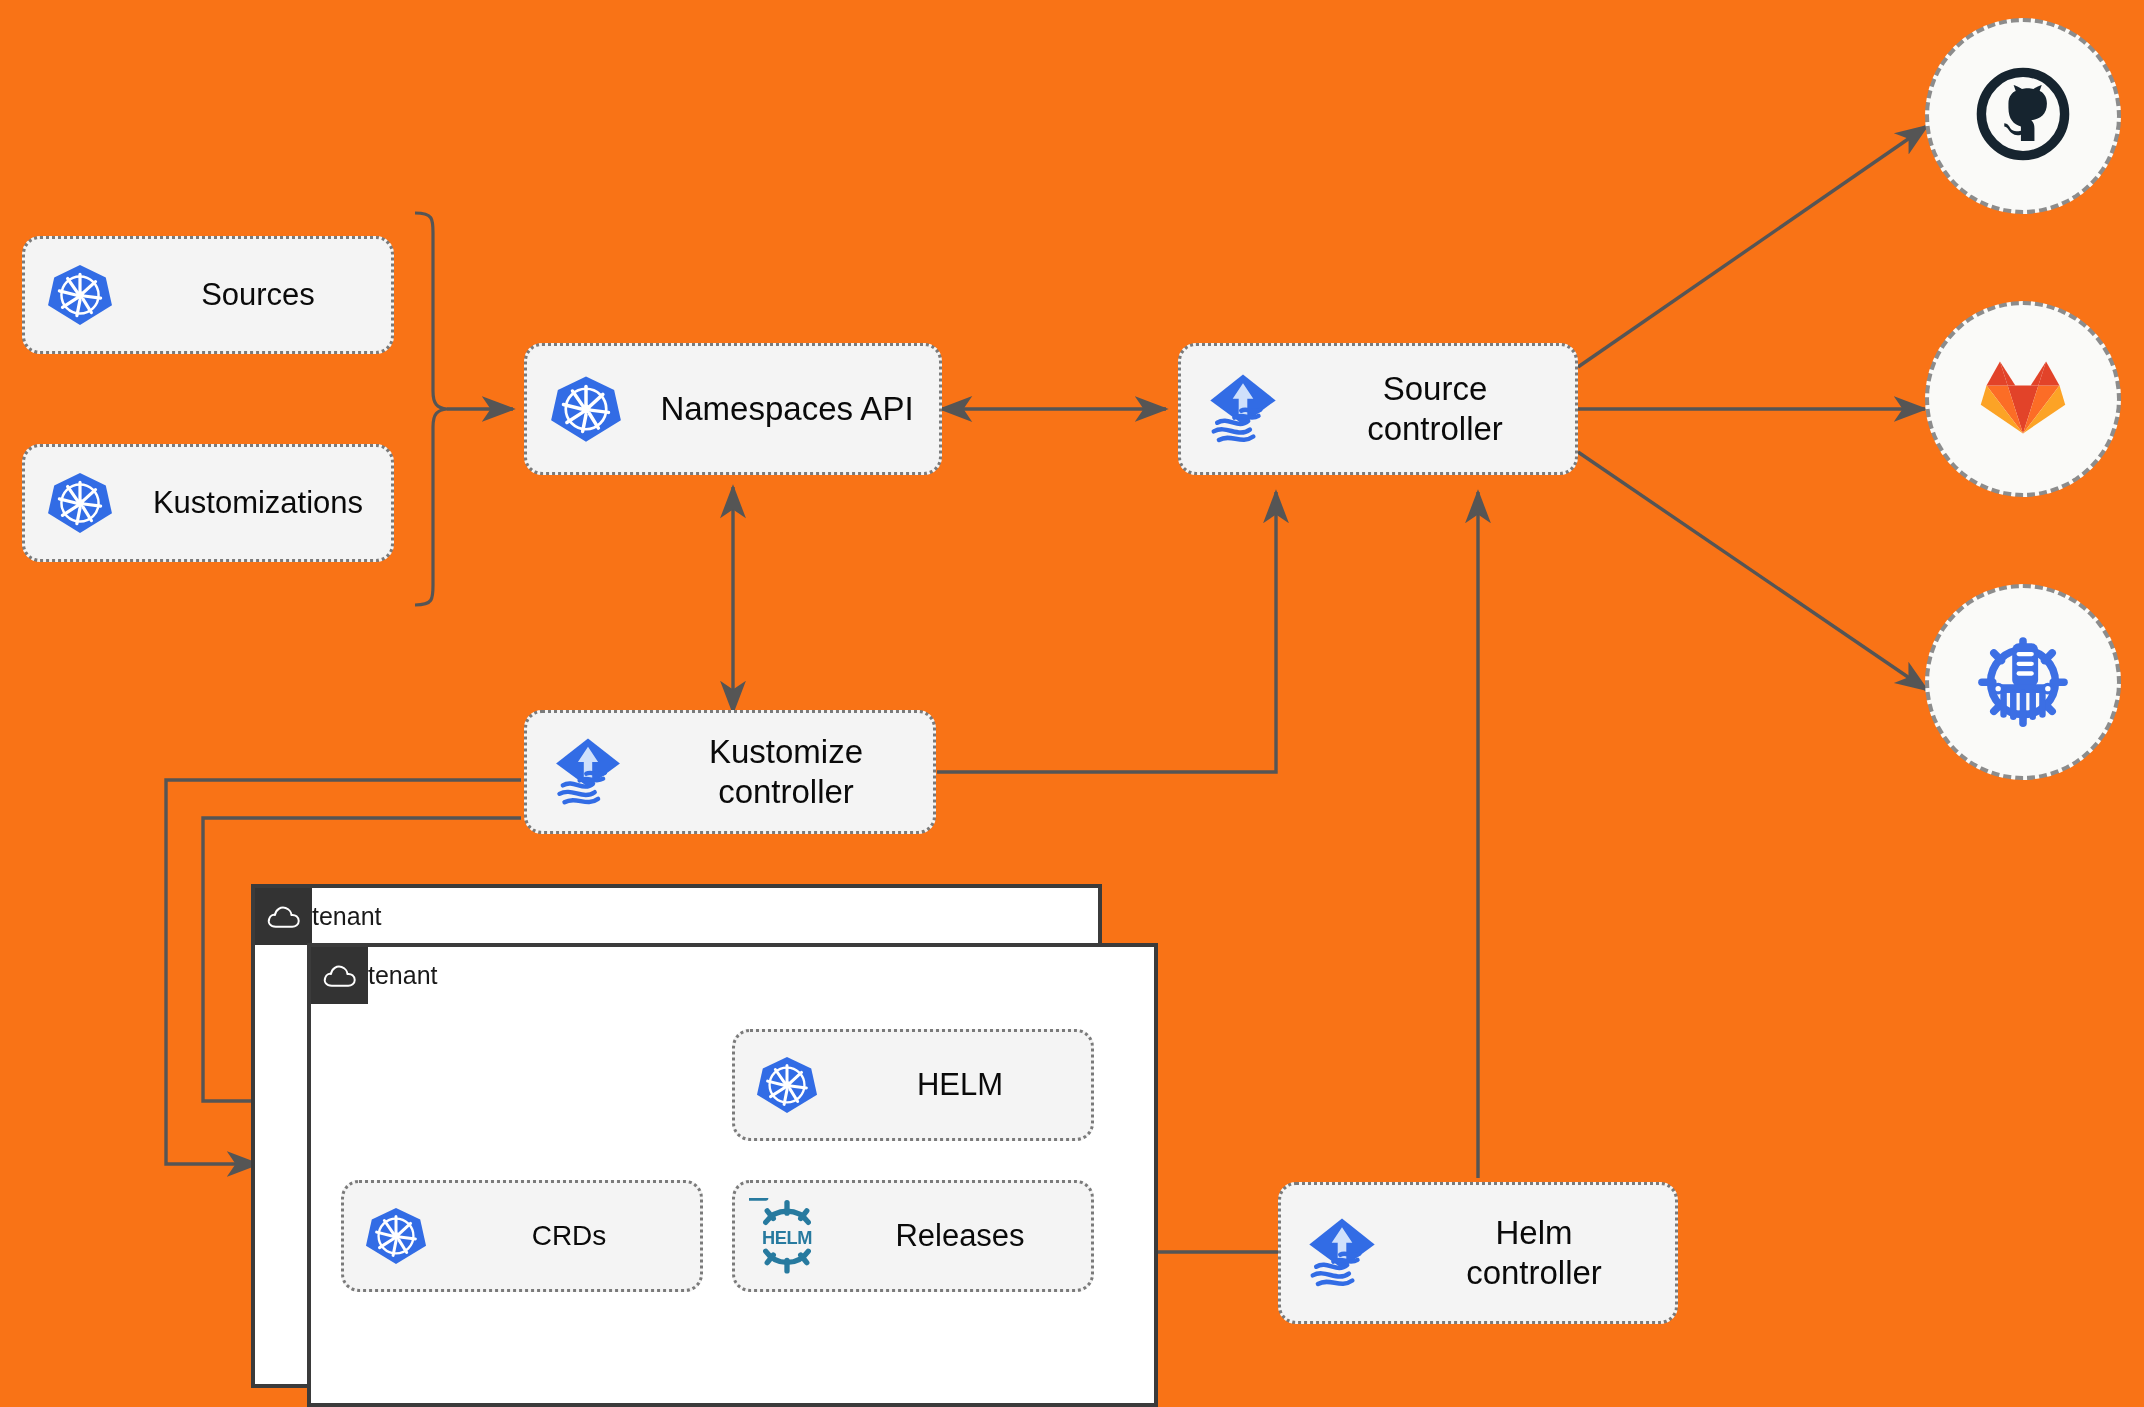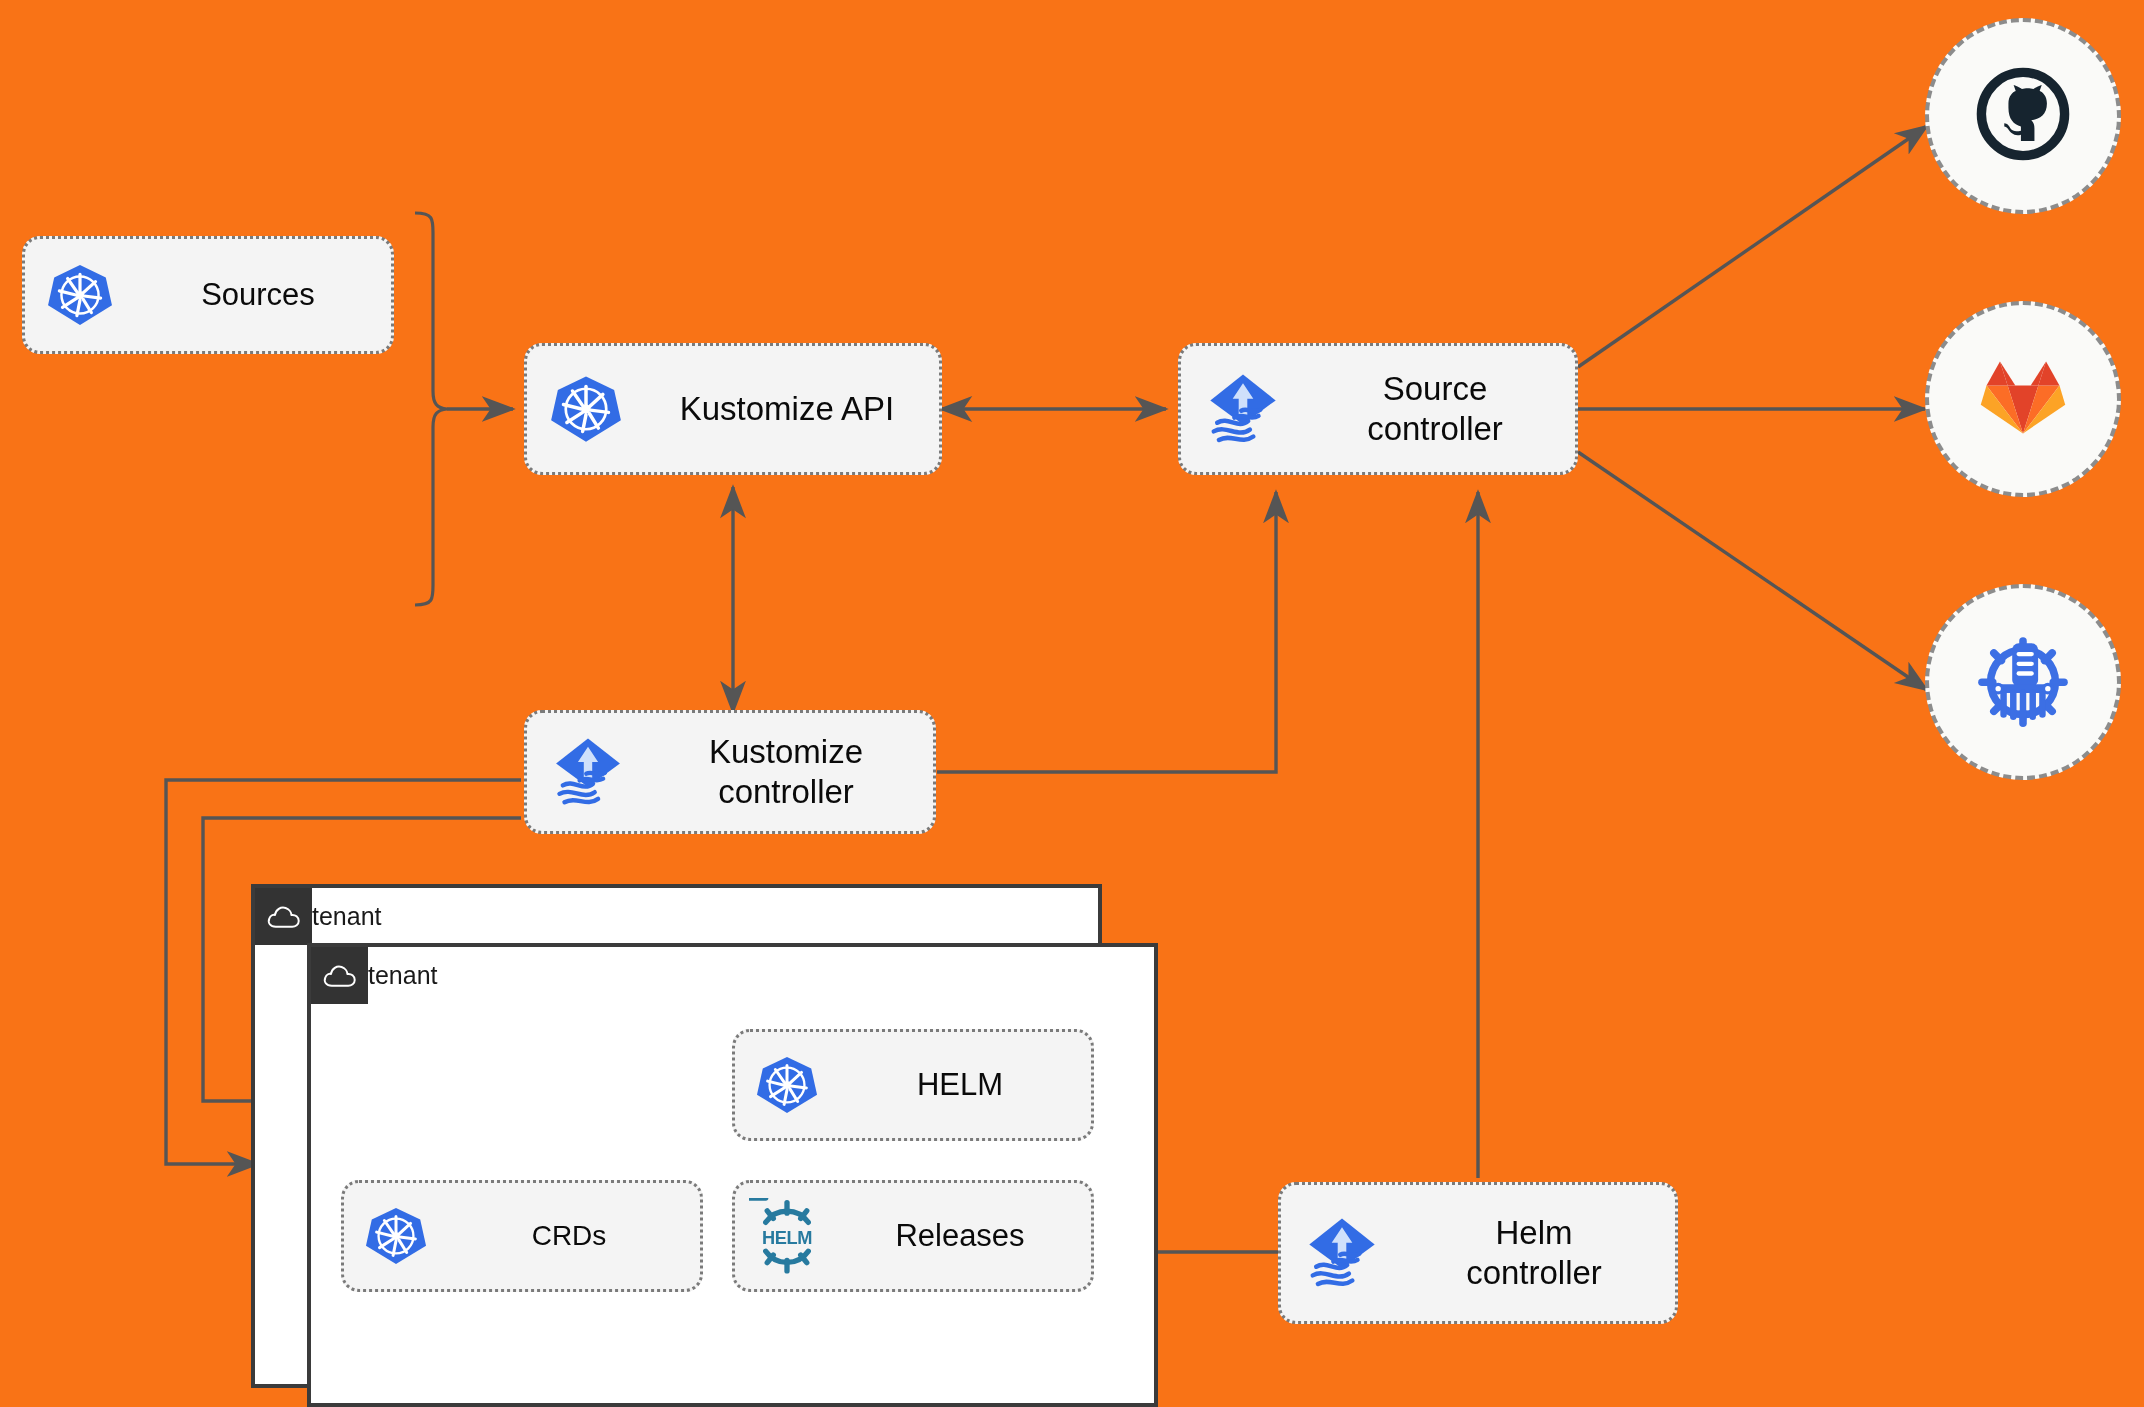--- a/index.html
+++ b/index.html
@@ -150,20 +150,42 @@
             <line x1="28" y1="32" x2="12" y2="28"></line>
             <line x1="29" y1="29" x2="20" y2="16"></line>
           </g>
           <circle cx="32" cy="32" r="18" fill="none" stroke="#ffffff" stroke-width="2.4"></circle>
         </g>
       </svg>
     </span>
     <span class="lbl" style="font-size:31px;">Sources</span>
   </div>
 
+  <div class="node" style="left:22px; top:444px; width:372px; height:118px;">
+    <span class="ico" style="width:110px;">
+      <svg width="66" height="66" viewBox="0 0 64 64">
+        <polygon points="32,3 57,15 63,42 32,61 1,42 7,15" fill="#326ce5"></polygon>
+        <g fill="#ffffff">
+          <circle cx="32" cy="32" r="4"></circle>
+          <g stroke="#ffffff" stroke-width="3.1" stroke-linecap="round">
+            <line x1="32" y1="28" x2="32" y2="12"></line>
+            <line x1="35" y1="30" x2="47" y2="19"></line>
+            <line x1="36" y1="33" x2="52" y2="35"></line>
+            <line x1="35" y1="36" x2="43" y2="49"></line>
+            <line x1="32" y1="37" x2="29" y2="52"></line>
+            <line x1="29" y1="35" x2="15" y2="44"></line>
+            <line x1="28" y1="32" x2="12" y2="28"></line>
+            <line x1="29" y1="29" x2="20" y2="16"></line>
+          </g>
+          <circle cx="32" cy="32" r="18" fill="none" stroke="#ffffff" stroke-width="2.4"></circle>
+        </g>
+      </svg>
+    </span>
+    <span class="lbl" style="font-size:31px;">Kustomizations</span>
+  </div>
 
   <div class="node" style="left:524px; top:343px; width:418px; height:132px;">
     <span class="ico" style="width:118px;">
       <svg width="72" height="72" viewBox="0 0 64 64">
         <polygon points="32,3 57,15 63,42 32,61 1,42 7,15" fill="#326ce5"></polygon>
         <g fill="#ffffff">
           <circle cx="32" cy="32" r="4"></circle>
           <g stroke="#ffffff" stroke-width="3.1" stroke-linecap="round">
             <line x1="32" y1="28" x2="32" y2="12"></line>
             <line x1="35" y1="30" x2="47" y2="19"></line>
@@ -171,21 +193,21 @@
             <line x1="35" y1="36" x2="43" y2="49"></line>
             <line x1="32" y1="37" x2="29" y2="52"></line>
             <line x1="29" y1="35" x2="15" y2="44"></line>
             <line x1="28" y1="32" x2="12" y2="28"></line>
             <line x1="29" y1="29" x2="20" y2="16"></line>
           </g>
           <circle cx="32" cy="32" r="18" fill="none" stroke="#ffffff" stroke-width="2.4"></circle>
         </g>
       </svg>
     </span>
-    <span class="lbl" style="font-size:33px;">Kustomize API</span>
+    <span class="lbl" style="font-size:33px;">Namespaces API</span>
   </div>
 
   <div class="node" style="left:1178px; top:343px; width:400px; height:132px;">
     <span class="ico" style="width:124px;">
       <svg width="86" height="86" viewBox="0 0 100 100">
         <polygon points="50,10 88,40 50,68 12,40" fill="#326ce5"></polygon>
         <path d="M50,20 L62,38 L55,38 L55,58 L45,58 L45,38 L38,38 Z" fill="#cfe0fb"></path>
         <g stroke="#326ce5" stroke-width="5.2" fill="none" stroke-linecap="round">
           <path d="M20,66 C33,58 44,74 56,64"></path>
           <path d="M16,76 C31,68 44,84 58,74"></path>

